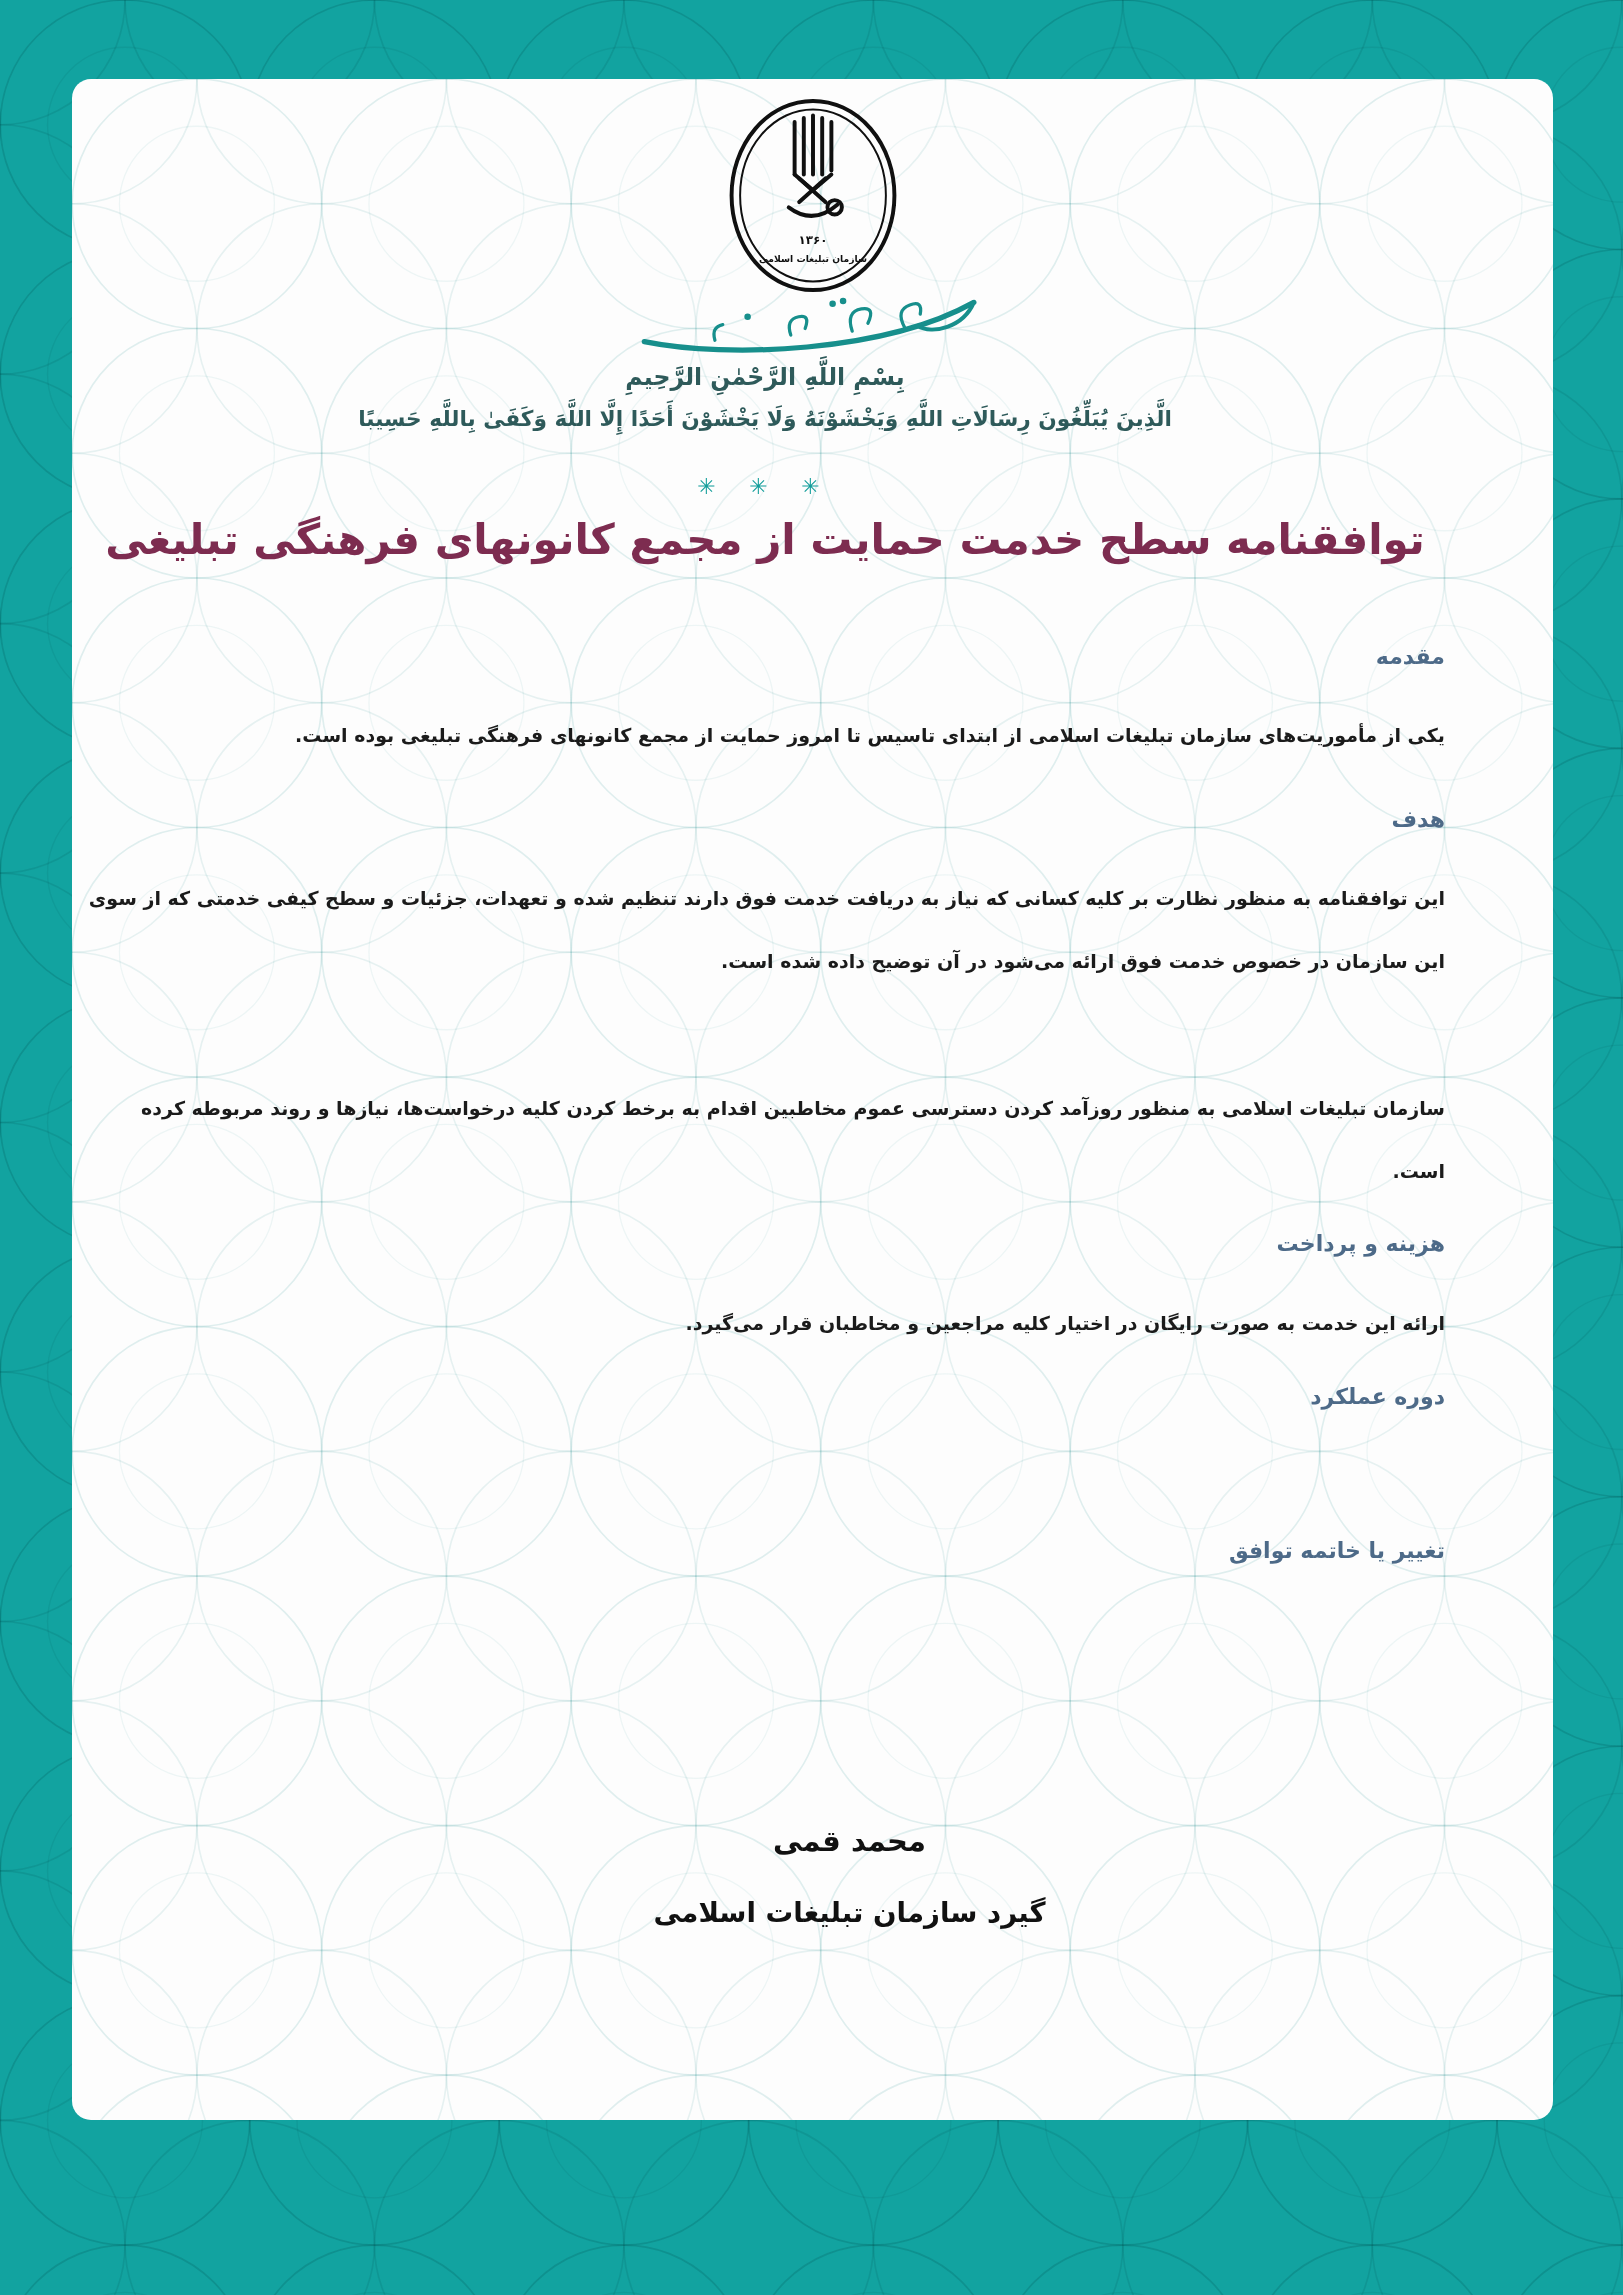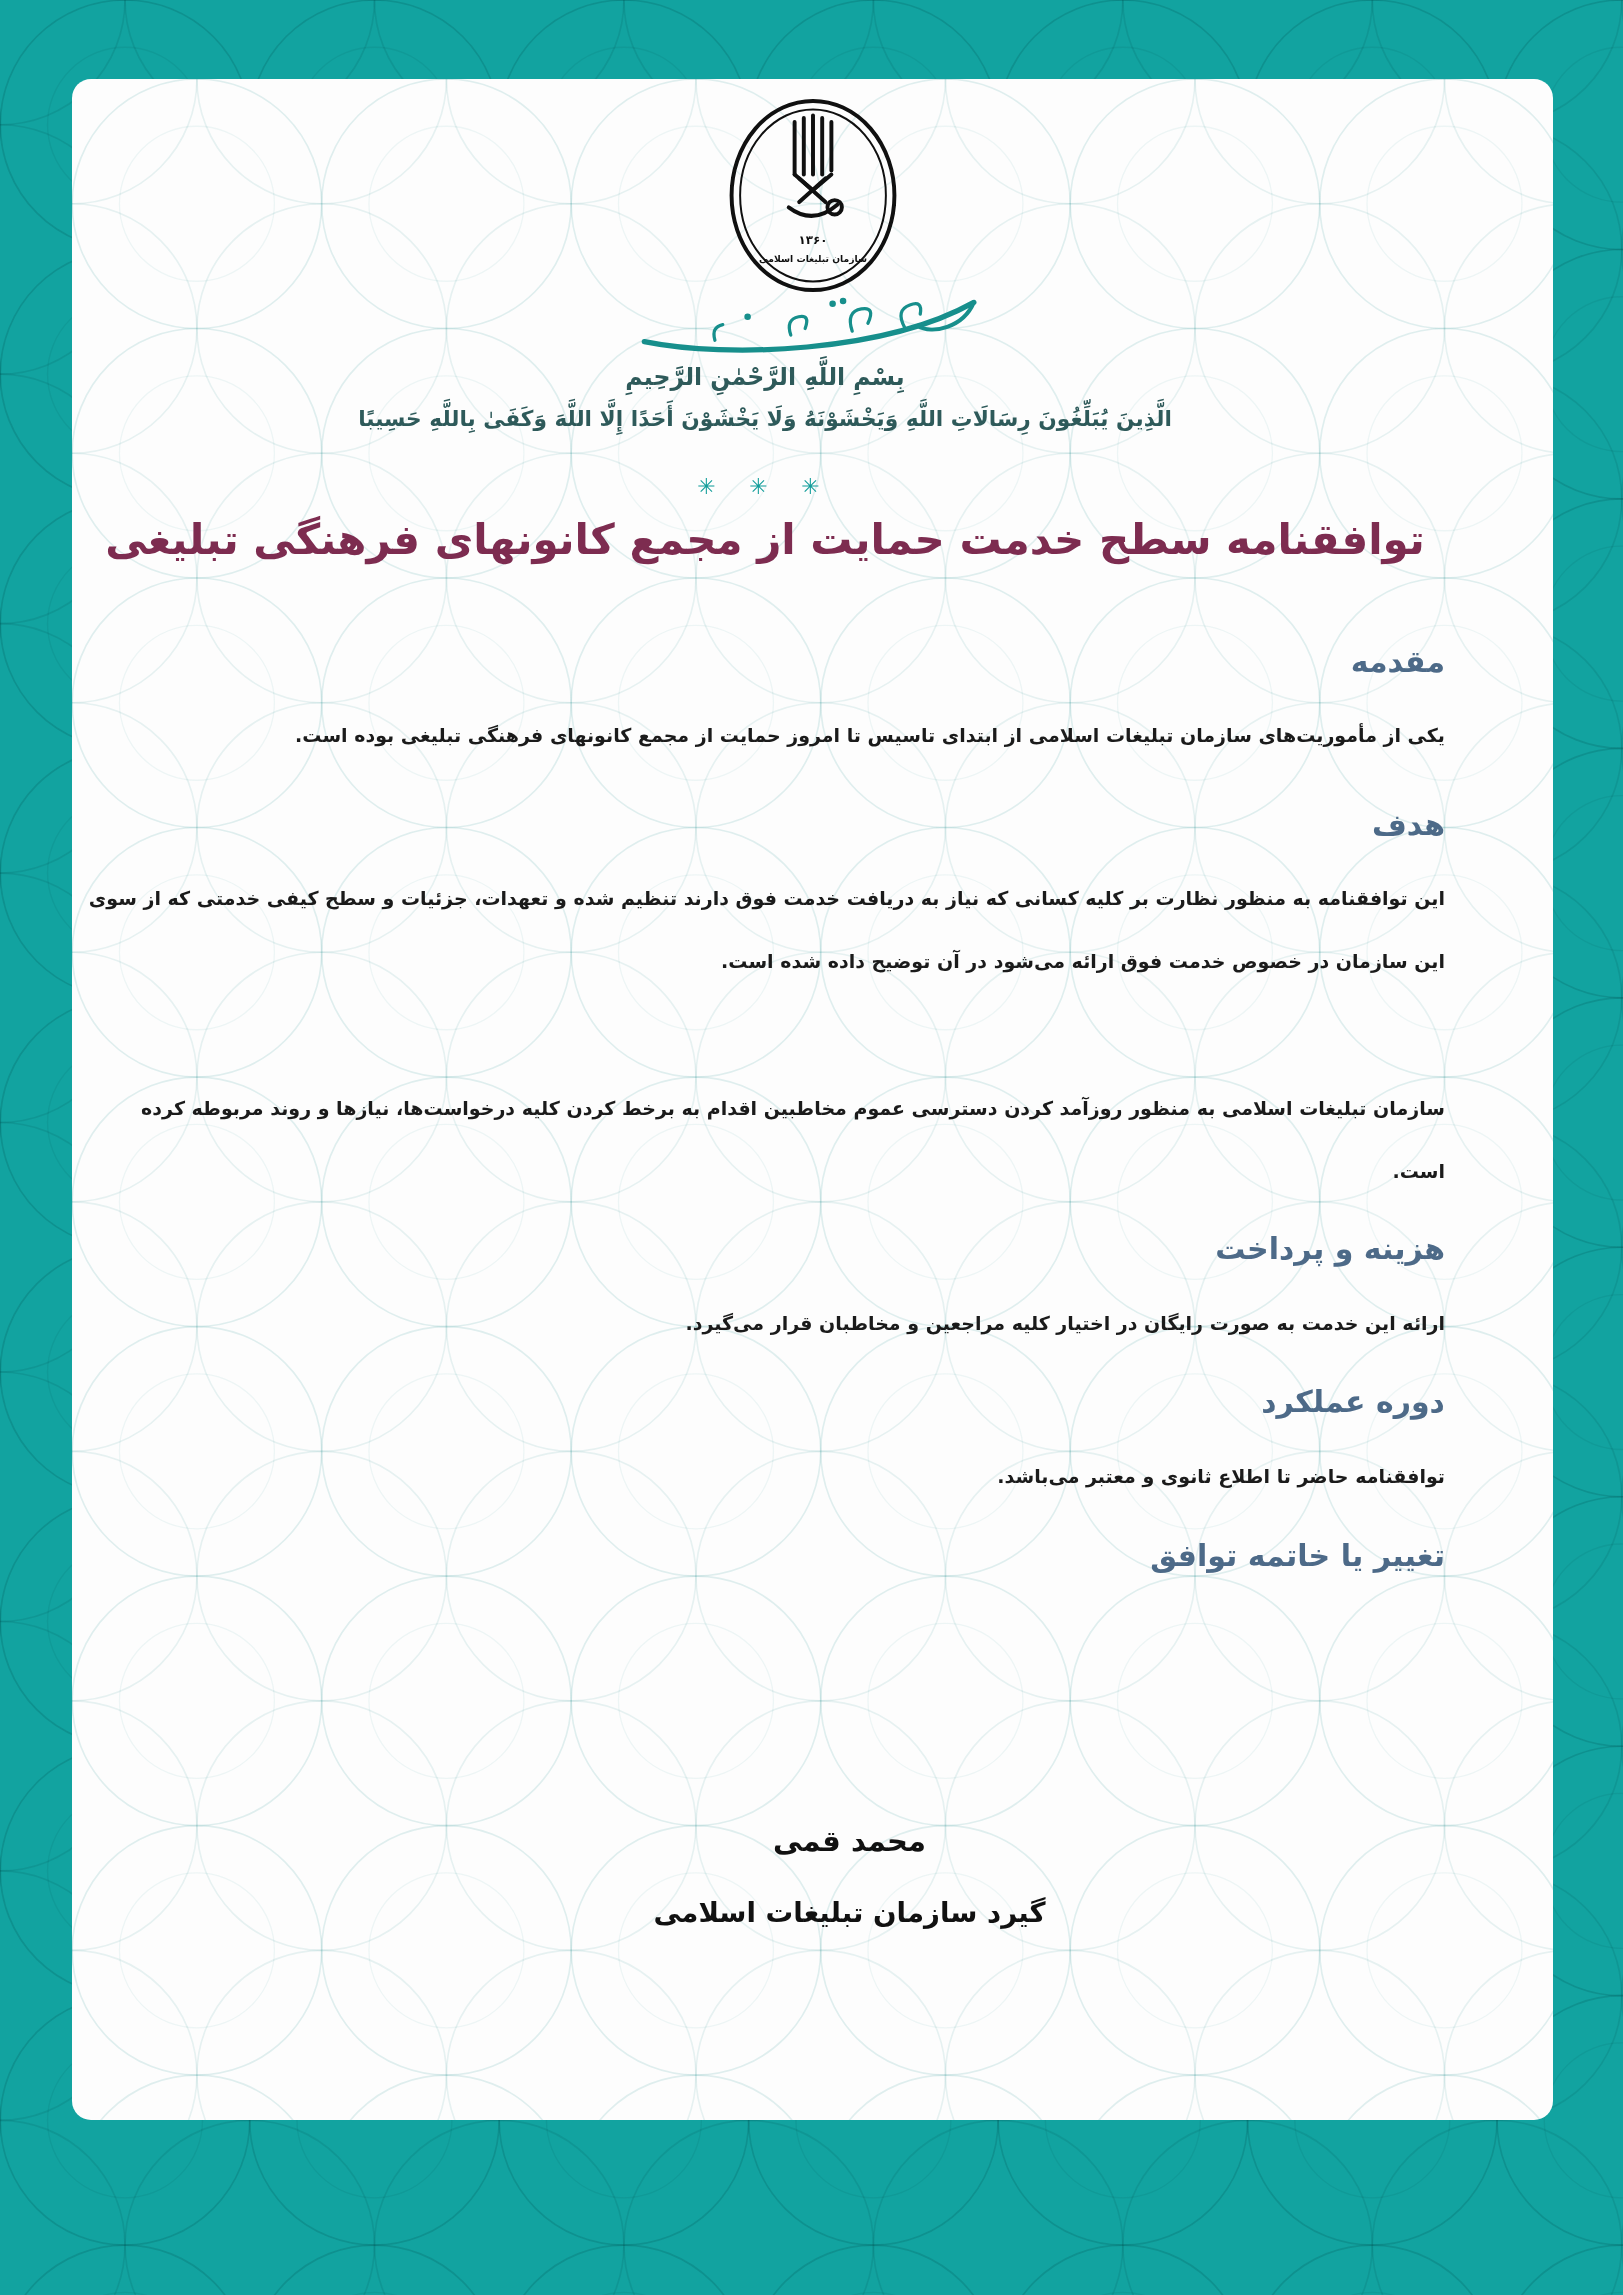--- a/index.html
+++ b/index.html
@@ -23,21 +23,21 @@
   .right{text-align:right;}
 
   .logo-emblem{position:absolute;left:50%;top:18.4px;transform:translateX(-50%);}
   .logo-signature{position:absolute;left:50%;top:209px;transform:translateX(-50%);}
 
   .bismillah{top:284px;font-size:23.6px;font-weight:bold;color:#2E5A5A;}
   .verse{top:327px;font-size:21.7px;font-weight:bold;color:#2E5A5A;}
   .stars{top:395px;font-size:22px;font-weight:bold;color:#149E9B;letter-spacing:13px;}
   .doc-title{top:436px;font-size:42px;font-weight:bold;color:#7D2C50;}
 
-  .sec-h{font-size:30px;font-weight:bold;color:#4D6A88;}
+  .sec-h{font-size:22px;font-weight:bold;color:#4D6A88;}
   .sec-b{font-size:19px;font-weight:bold;color:#1B1B1B;line-height:63px;}
 
   .s1h{top:565px;} .s1b{top:625px;}
   .s2h{top:728px;} .s2b{top:788px;}
   .s3h{top:938px;} .s3b{top:998px;}
   .s4h{top:1152px;} .s4b{top:1213px;}
   .s5h{top:1305px;} .s5b{top:1366px;}
   .s6h{top:1459px;} .s6b{top:1519px;}
 
   .sig-name{top:1745px;left:30%;right:25%;font-size:29px;font-weight:bold;color:#111;}
@@ -668,21 +668,20 @@
 
     <div class="blk right sec-h s2h">هدف</div>
     <div class="blk right sec-b s2b">این توافقنامه به منظور نظارت بر کلیه کسانی که نیاز به دریافت خدمت فوق دارند تنظیم شده و تعهدات، جزئیات و سطح کیفی خدمتی که از سوی این سازمان در خصوص خدمت فوق ارائه می‌شود در آن توضیح داده شده است.</div>
 
     <div class="blk right sec-b s3b">سازمان تبلیغات اسلامی به منظور روزآمد کردن دسترسی عموم مخاطبین اقدام به برخط کردن کلیه درخواست‌ها، نیازها و روند مربوطه کرده است.</div>
 
     <div class="blk right sec-h s4h">هزینه و پرداخت</div>
     <div class="blk right sec-b s4b">ارائه این خدمت به صورت رایگان در اختیار کلیه مراجعین و مخاطبان قرار می‌گیرد.</div>
 
     <div class="blk right sec-h s5h">دوره عملکرد</div>
-    <div class="blk right sec-b s5b">توافقنامه حاضر تا اطلاع ثانوی و معتبر می‌باشد.</div>
 
     <div class="blk right sec-h s6h">تغییر یا خاتمه توافق</div>
 
     <div class="blk center sig-name">محمد قمی</div>
     <div class="blk center sig-role">گیرد سازمان تبلیغات اسلامی</div>
 
     <div class="blk center footer-line">پنجره واحد خدمات الکترونیک دولت</div>
   </div>
 </div>
 

